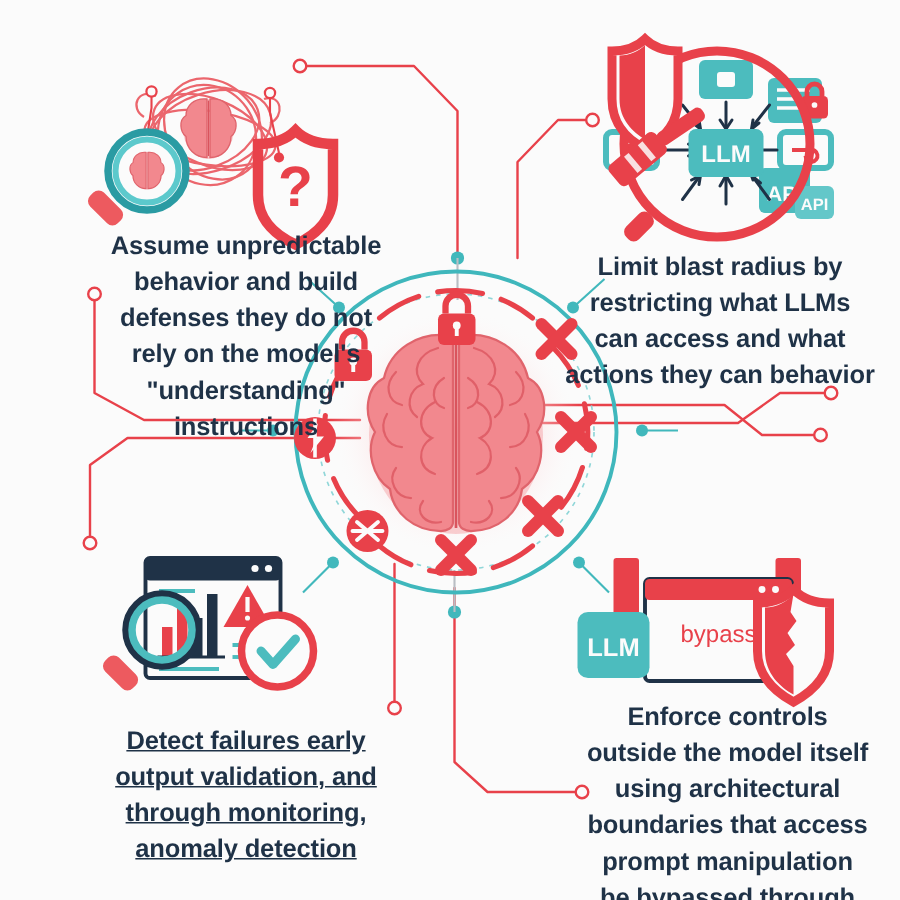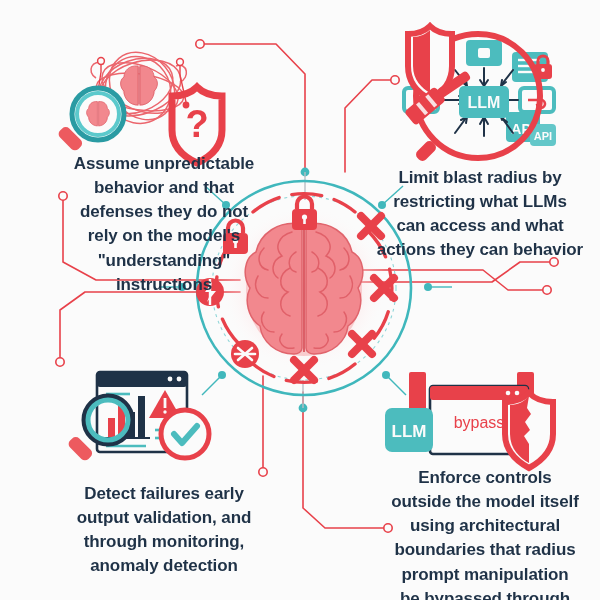--- a/index.html
+++ b/index.html
@@ -22,21 +22,21 @@
     position: absolute;
     color: #1f3247;
     font-weight: bold;
     font-size: 17px;
     line-height: 1.42;
     text-align: center;
     letter-spacing: -0.1px;
   }
   #cap-tl { left: 44px;  top: 152px; width: 240px; }
   #cap-tr { left: 372px; top: 166px; width: 216px; }
-  #cap-bl { left: 46px;  top: 482px; width: 236px; }
+  #cap-bl { left: 46px;  top: 482px; width: 236px; text-decoration: underline; }
   #cap-br { left: 378px; top: 466px; width: 214px; }
 </style>
 </head>
 <body>
 
 <div id="stage">
 
   <svg class="layer" viewBox="0 0 600 600">
     <g fill="none" stroke="#e8414a" stroke-width="1.6" stroke-linecap="round" stroke-linejoin="round">
 
@@ -359,21 +359,21 @@
     <g>
       <path d="M505,402 L505,434 C505,452 518,462 529,468 C540,462 553,452 553,434 L553,402
                C541,402 534,398 529,393 C524,398 517,402 505,402 Z" fill="#fbfbfb" stroke="#e8414a" stroke-width="6"></path>
       <path d="M529,396 C525,401 518,405 510,405 L510,434 C510,449 520,458 529,463
                L529,444 L524,436 L530,430 L525,422 L531,414 L527,408 Z" fill="#e8414a"></path>
     </g>
   </svg>
 
   <div class="caption" id="cap-tl">
     <div>Assume unpredictable</div>
-    <div>behavior and that</div>
+    <div>behavior and build</div>
     <div>defenses they do not</div>
     <div>rely on the model's</div>
     <div>"understanding"</div>
     <div>instructions</div>
   </div>
 
   <div class="caption" id="cap-tr">
     <div>Limit blast radius by</div>
     <div>restricting what LLMs</div>
     <div>can access and what</div>
@@ -384,18 +384,18 @@
     <div>Detect failures early</div>
     <div>output validation, and</div>
     <div>through monitoring,</div>
     <div>anomaly detection</div>
   </div>
 
   <div class="caption" id="cap-br">
     <div>Enforce controls</div>
     <div>outside the model itself</div>
     <div>using architectural</div>
-    <div>boundaries that radius</div>
+    <div>boundaries that access</div>
     <div>prompt manipulation</div>
     <div>be bypassed through</div>
   </div>
 
 </div>
 
 </body></html>

